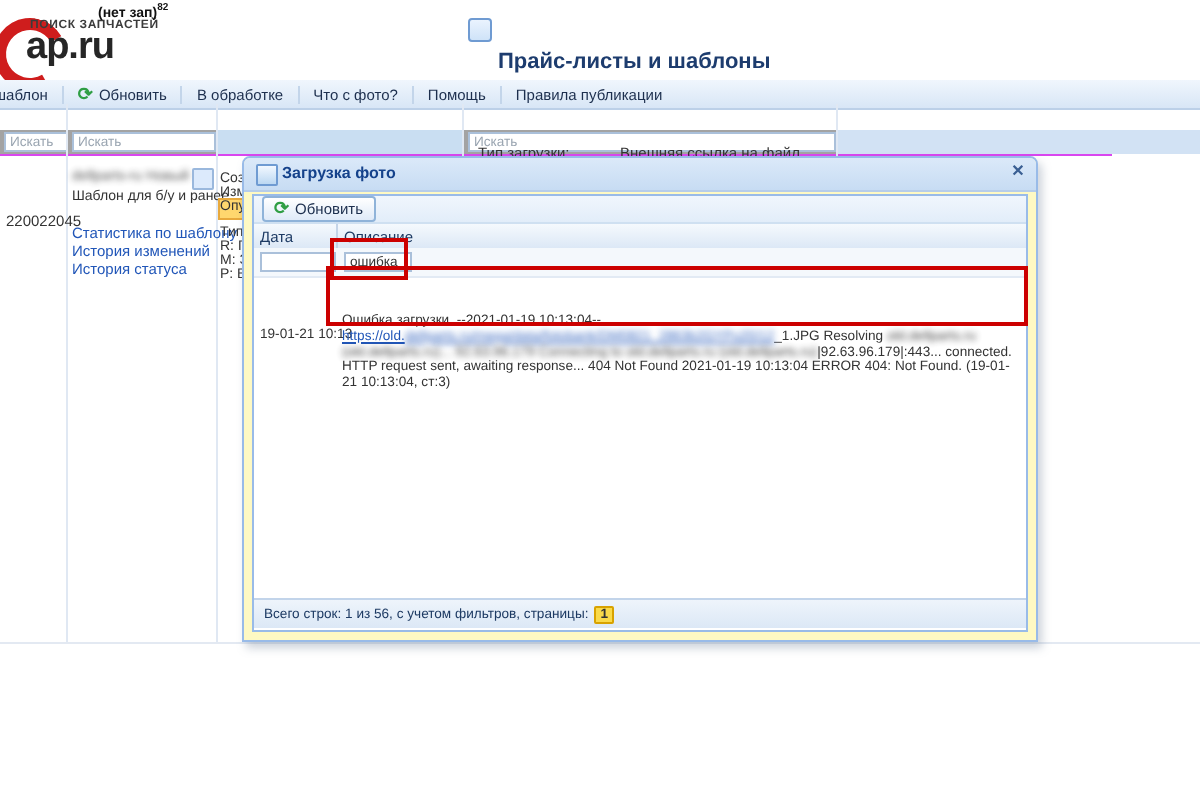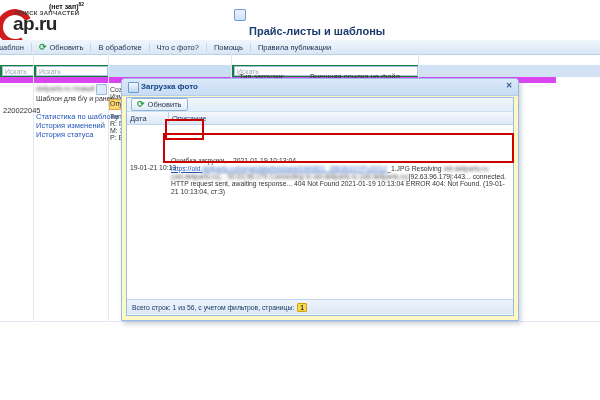--- a/index.html
+++ b/index.html
@@ -26,21 +26,21 @@
   .tb-btn{font-size:7.5px;color:#1d2f4e;padding:2px 6px;white-space:nowrap;display:flex;align-items:center;gap:3px;cursor:default;}
   .tb-sep{width:1px;height:9px;background:#c3d5ea;margin:0 1px;}
   .refresh-glyph{color:#2f9e44;font-size:9px;line-height:7px;font-weight:bold;}
   #toolbar .first{margin-left:-9px;}
 
   
   #grid-header{left:0;top:52px;width:600px;height:12px;background:linear-gradient(#f6fafd,#dde9f6);
                border-bottom:1px solid #bcd0e8;}
   .col-h{position:absolute;top:2px;font-size:7.5px;color:#1d3a63;white-space:nowrap;}
   .hline{position:absolute;width:1px;background:#c4d4e8;top:0;height:12px;}
-  #filter-row{left:0;top:65px;width:556px;height:12px;background:#15803d;border-bottom:6px solid #d946ef;}
+  #filter-row{left:0;top:65px;width:556px;height:12px;background:#a3a3a3;border-bottom:1px solid #d946ef;}
   .f-input{position:absolute;top:1px;height:8px;border:1px solid #aac0da;background:#fff;
            font-family:"Liberation Sans",sans-serif;font-size:6.8px;color:#333;padding:0 2px;}
   .f-input::placeholder{color:#9aa5b1;}
   .f-cell-blue{position:absolute;top:0;height:12px;background:#c9def2;}
   .vline{position:absolute;width:1px;background:#e0e8f3;top:52px;height:269px;}
 
   
   .redact{filter:blur(1.5px);opacity:.9;}
   #row-name{left:36px;top:85px;font-size:7px;color:#444;white-space:nowrap;}
   #edit-icon{left:96px;top:84px;width:9px;height:9px;border:1px solid #9ab8dd;background:#dceafc;border-radius:1px;}
@@ -182,20 +182,24 @@
           <span>Обновить</span>
         </div>
       </div>
 
       <div class="abs" id="modal-grid-header">
         <div class="m-col-h" style="left:3px">Дата</div>
         <div class="m-col-h" style="left:45px">Описание</div>
         <div id="m-div"></div>
       </div>
 
+      <div class="abs" id="modal-filter">
+        <input class="m-f-input" style="left: 3px; width: 32px;" readonly="">
+        <input class="m-f-input" style="left: 45px; width: 28px;" readonly="" value="ошибка">
+      </div>
 
       <div class="abs" id="log-date">19-01-21 10:13</div>
       <div class="abs" id="log-desc"><span>Ошибка загрузки, --2021-01-19 10:13:04-- </span><span class="seg-link">https://old.</span><span class="seg-link redact">dellparts.ru/mega/data/fotobank/DM0821_2863b2GYPu20/12</span><span>_1.JPG Resolving </span><span class="redact">old.dellparts.ru (old.dellparts.ru)... 92.63.96.179 Connecting to old.dellparts.ru (old.dellparts.ru)</span><span>|92.63.96.179|:443... connected. HTTP request sent, awaiting response... 404 Not Found 2021-01-19 10:13:04 ERROR 404: Not Found. (19-01-21 10:13:04, ст:3)</span></div>
 
       <div class="abs" id="modal-footer">
         <span id="footer-text">Всего строк: 1 из 56, с учетом фильтров, страницы:</span>
         <span id="page-badge">1</span>
       </div>
     </div>
   </div>

